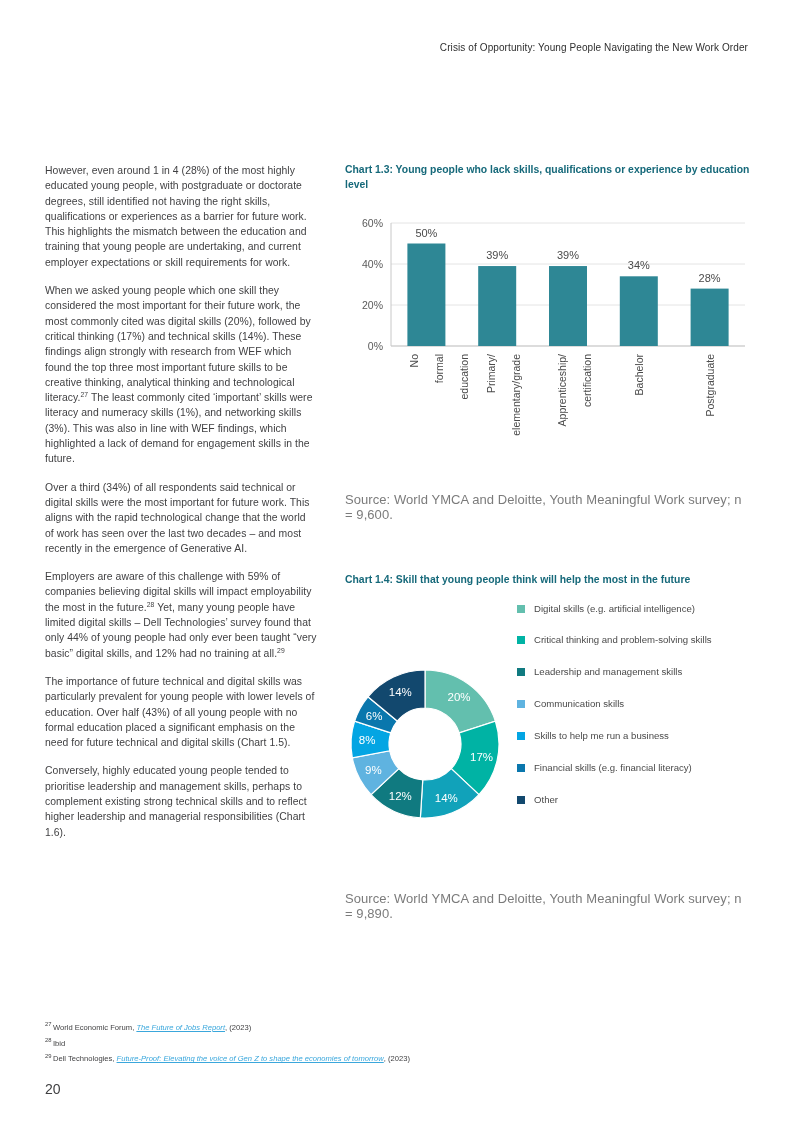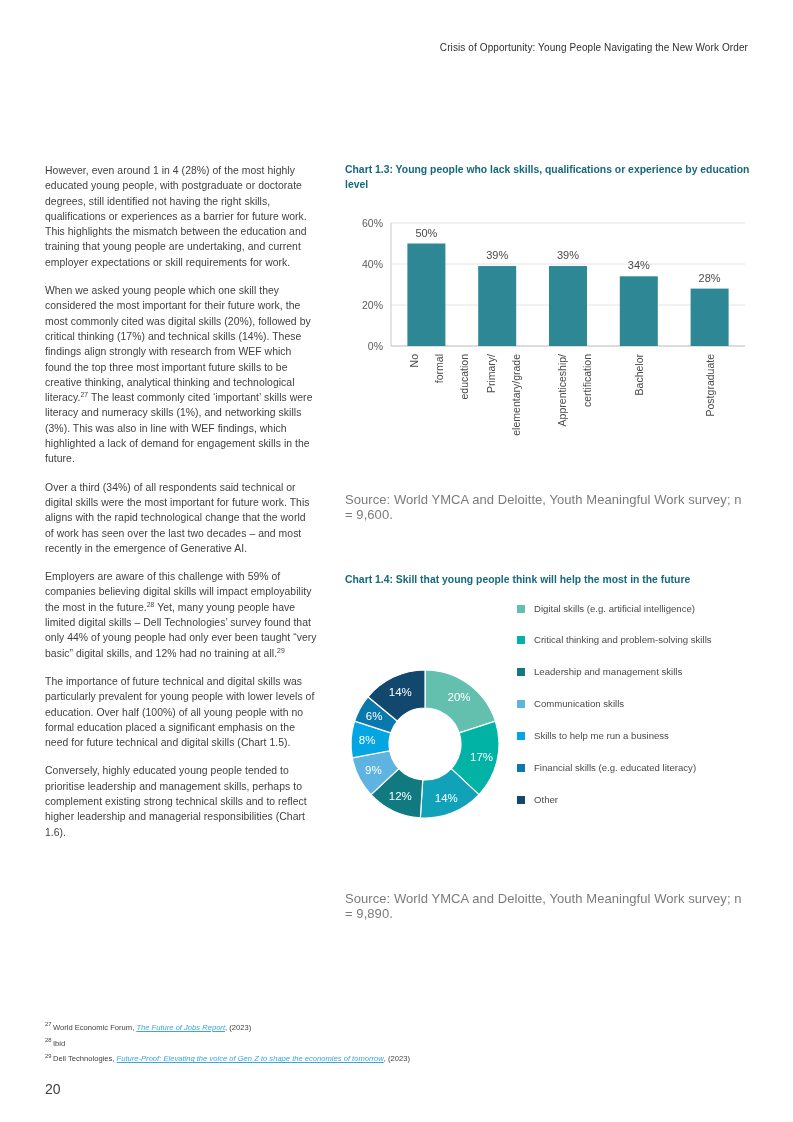--- a/index.html
+++ b/index.html
@@ -165,21 +165,21 @@
 
     <p class="body-par">However, even around 1 in 4 (28%) of the most highly educated young people, with postgraduate or doctorate degrees, still identified not having the right skills, qualifications or experiences as a barrier for future work. This highlights the mismatch between the education and training that young people are undertaking, and current employer expectations or skill requirements for work.</p>
 
 
     <p class="body-par"><span>When we asked young people which one skill they considered the most important for their future work, the most commonly cited was digital skills (20%), followed by critical thinking (17%) and technical skills (14%). These findings align strongly with research from WEF which found the top three most important future skills to be creative thinking, analytical thinking and technological literacy.</span><sup>27</sup><span> The least commonly cited ‘important’ skills were literacy and numeracy skills (1%), and networking skills (3%). This was also in line with WEF findings, which highlighted a lack of demand for engagement skills in the future.</span></p>
 
     <p class="body-par">Over a third (34%) of all respondents said technical or digital skills were the most important for future work. This aligns with the rapid technological change that the world of work has seen over the last two decades – and most recently in the emergence of Generative AI.</p>
 
     <p class="body-par"><span>Employers are aware of this challenge with 59% of companies believing digital skills will impact employability the most in the future.</span><sup>28</sup><span> Yet, many young people have limited digital skills – Dell Technologies’ survey found that only 44% of young people had only ever been taught “very basic” digital skills, and 12% had no training at all.</span><sup>29</sup></p>
 
-    <p class="body-par">The importance of future technical and digital skills was particularly prevalent for young people with lower levels of education. Over half (100%) of all young people with no formal education placed a significant emphasis on the need for future technical and digital skills (Chart 1.5).</p>
+    <p class="body-par">The importance of future technical and digital skills was particularly prevalent for young people with lower levels of education. Over half (43%) of all young people with no formal education placed a significant emphasis on the need for future technical and digital skills (Chart 1.5).</p>
 
     <p class="body-par">Conversely, highly educated young people tended to prioritise leadership and management skills, perhaps to complement existing strong technical skills and to reflect higher leadership and managerial responsibilities (Chart 1.6).</p>
   </div>
 
   <div class="col-right">
 
     <div>
       <div class="chart-title">Chart 1.3: Young people who lack skills, qualifications or experience by education level</div>
 
       <div class="barchart-wrap">
@@ -281,21 +281,21 @@
             <div class="legend-row">
               <span class="legend-swatch" style="background: rgb(95, 179, 224);"></span>
               <span class="legend-label">Communication skills</span>
             </div>
             <div class="legend-row">
               <span class="legend-swatch" style="background: rgb(3, 165, 227);"></span>
               <span class="legend-label">Skills to help me run a business</span>
             </div>
             <div class="legend-row">
               <span class="legend-swatch" style="background: rgb(10, 119, 173);"></span>
-              <span class="legend-label">Financial skills (e.g. educated literacy)</span>
+              <span class="legend-label">Financial skills (e.g. financial literacy)</span>
             </div>
             <div class="legend-row">
               <span class="legend-swatch" style="background: rgb(18, 72, 110);"></span>
               <span class="legend-label">Other</span>
             </div>
           </div>
       </div>
 
       <div class="chart-source" style="margin-top:4px;">Source: World YMCA and Deloitte, Youth Meaningful Work survey; n = 9,890.</div>
     </div>

